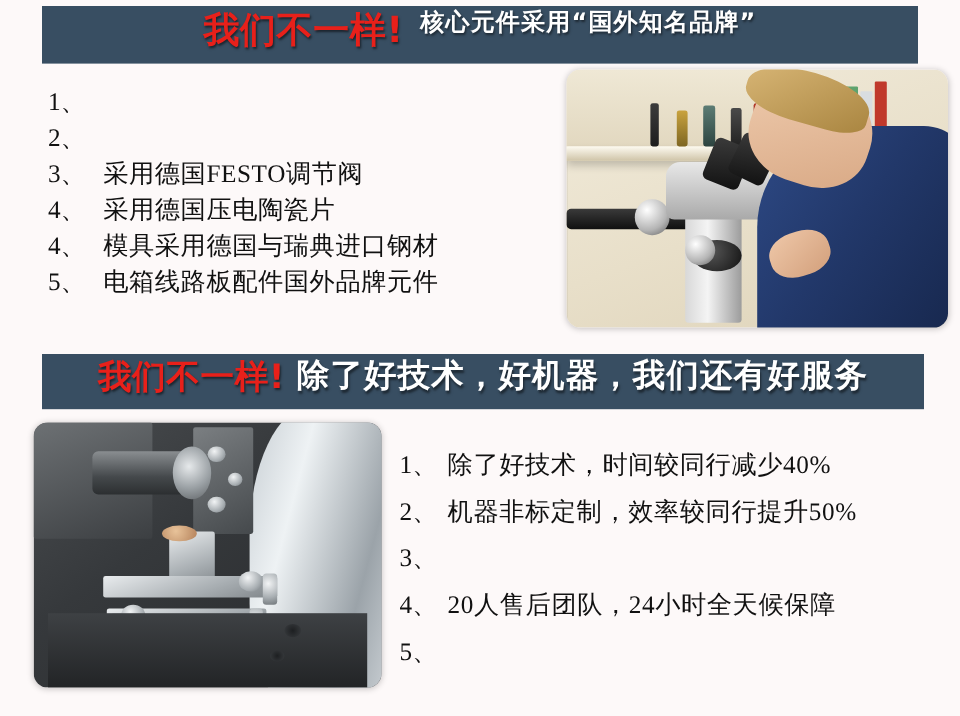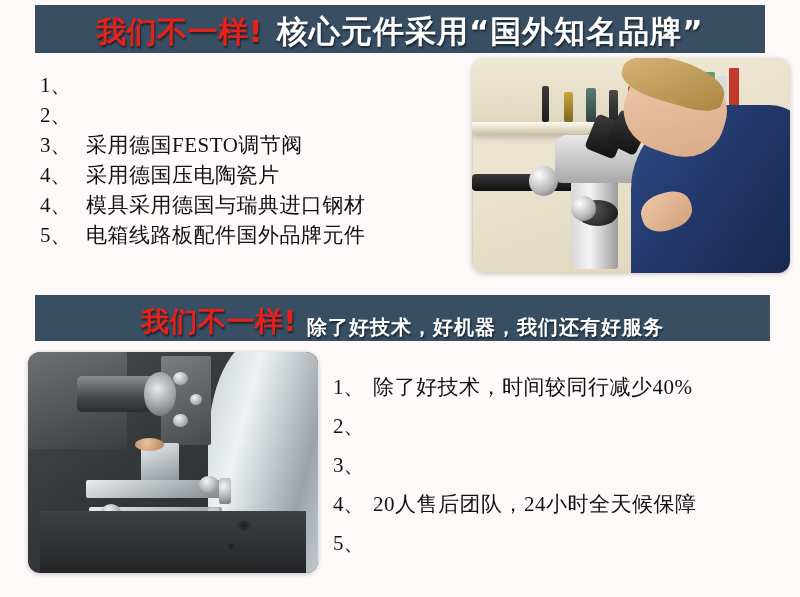--- a/index.html
+++ b/index.html
@@ -9,21 +9,21 @@
     font-family:"Liberation Serif", serif;
     overflow:hidden;
   }
   .page { position:relative; width:800px; height:597px; background:#fdf9f9; }
 
   
   .banner {
     position:absolute;
     background:#384e62;
     display:flex;
-    align-items:flex-end;
+    align-items:flex-start;
     justify-content:center;
     white-space:nowrap;
   }
   .banner-1 { left:35px; top:5px; width:730px; height:48px; }
   .banner-2 { left:35px; top:295px; width:735px; height:46px; }
 
   .banner-red {
     color:#e8201a;
     font-weight:bold;
     letter-spacing:0.5px;
@@ -31,23 +31,23 @@
     font-family:"DejaVu Sans", sans-serif;
   }
   .banner-white {
     color:#ffffff;
     font-weight:bold;
     letter-spacing:1px;
     text-shadow:1px 2px 2px rgba(0,0,0,0.5);
     font-family:"DejaVu Sans", sans-serif;
   }
   .banner-1 .banner-red   { font-size:30px; }
-  .banner-1 .banner-white { font-size:31px; margin-left:14px; }
+  .banner-1 .banner-white { font-size:20px; margin-left:14px; }
   .banner-2 .banner-red   { font-size:28px; }
-  .banner-2 .banner-white { font-size:20px; margin-left:10px; }
+  .banner-2 .banner-white { font-size:27px; margin-left:10px; }
 
   
   .feature-list {
     position:absolute;
     left:40px; top:70px;
     width:420px;
   }
   .feature-list .row {
     display:flex;
     align-items:baseline;
@@ -339,20 +339,21 @@
     </div>
   </div>
 
   <div class="service-list">
     <div class="row">
       <span class="num">1、</span>
       <span class="txt">除了好技术，时间较同行减少40%</span>
     </div>
     <div class="row">
       <span class="num">2、</span>
+      <span class="txt">机器非标定制，效率较同行提升50%</span>
     </div>
     <div class="row">
       <span class="num">3、</span>
     </div>
     <div class="row">
       <span class="num">4、</span>
       <span class="txt">20人售后团队，24小时全天候保障</span>
     </div>
     <div class="row">
       <span class="num">5、</span>

